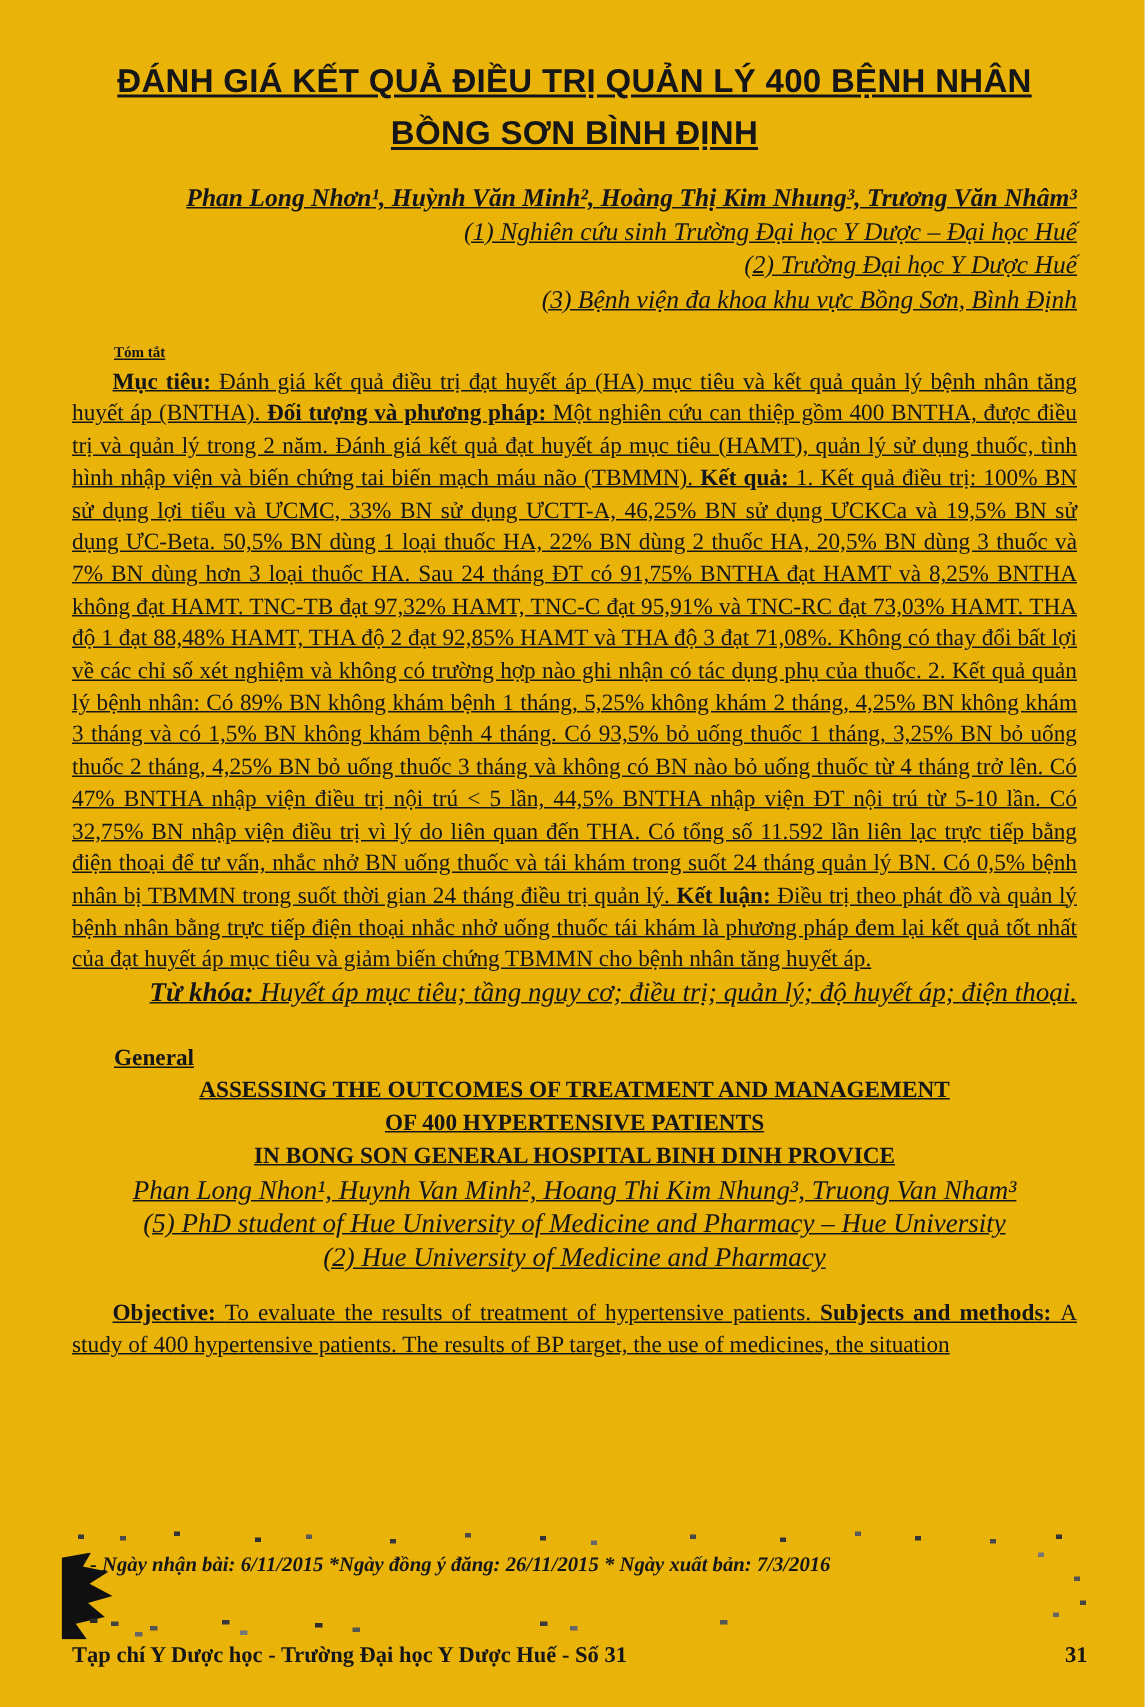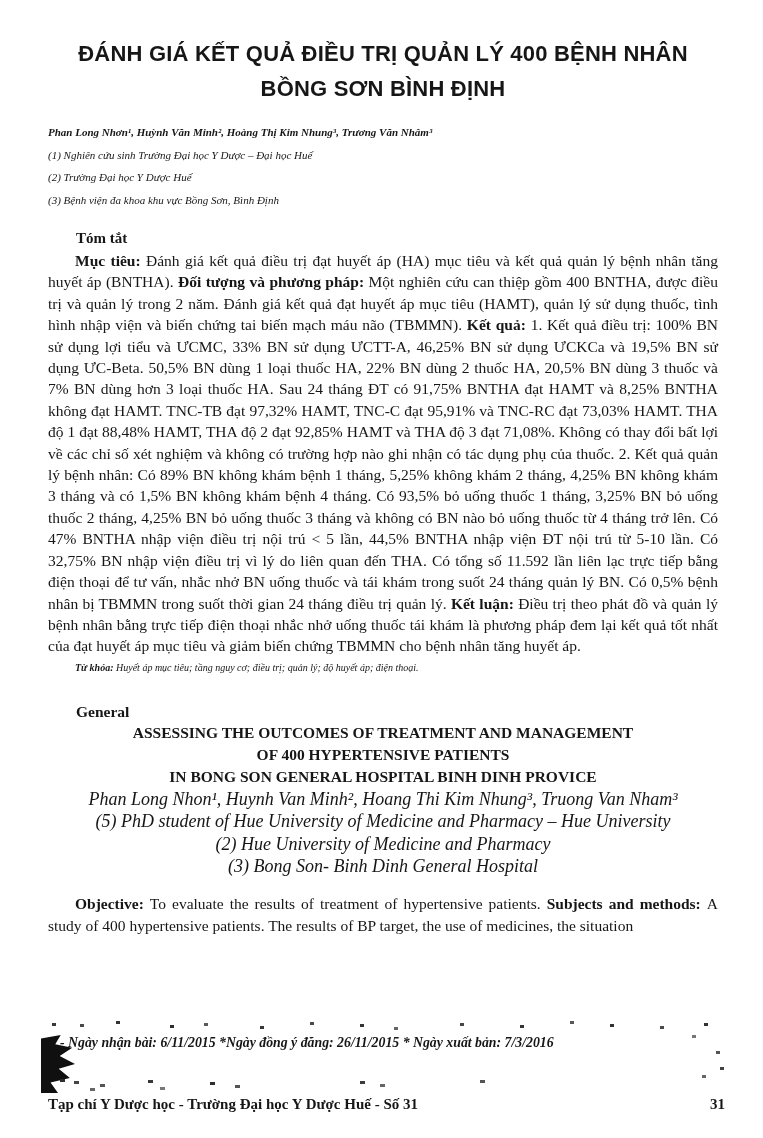--- a/index.html
+++ b/index.html
@@ -1,62 +1,64 @@
 <!DOCTYPE html>
 <html><head>
 <meta charset="utf-8">
 <style>
   html,body{margin:0;padding:0;background:#e8e8e8;}
   .page{
     position:relative;
     width:763px;height:1138px;
     margin:0 auto;
-    background:#ffffff;
+    background:#eab308;
     color:#161616;
     font-family:"Liberation Serif", serif;
     overflow:hidden;
     box-sizing:border-box;
+    text-decoration:underline;
   }
   .content{padding:36px 45px 0 48px;}
 
   .title{
     text-align:center;
     font-family:"Liberation Sans", sans-serif;
     font-weight:bold;
     font-size:22px;
     line-height:35px;
     letter-spacing:0.2px;
   }
 
   .authors-vi{
     margin-top:15px;
-    text-align:left;
-    font-size:11px;
+    text-align:right;
+    font-size:17px;
     line-height:22.5px;
   }
   .authors-vi .names{font-weight:bold;font-style:italic;}
   .authors-vi .affil{font-style:italic;}
 
   .section-heading{
     margin:19px 0 0 28px;
     font-weight:bold;
-    font-size:15px;
+    font-size:10px;
   }
 
   .para{
     margin-top:3px;
     font-size:15.5px;
     line-height:21.4px;
     text-align:justify;
     text-indent:27px;
   }
   .keywords{
-    font-size:10px;
+    font-size:18px;
     line-height:21.4px;
     text-indent:27px;
+    text-align:right;
   }
 
   .abstract-heading{
     margin:25px 0 0 28px;
     font-weight:bold;
     font-size:15.5px;
   }
 
   .en-title{
     margin-top:1px;
@@ -148,21 +150,20 @@
     <div class="en-title">
       <div>ASSESSING THE OUTCOMES OF TREATMENT AND MANAGEMENT</div>
       <div>OF 400 HYPERTENSIVE PATIENTS</div>
       <div>IN BONG SON GENERAL HOSPITAL BINH DINH PROVICE</div>
     </div>
 
     <div class="authors-en">
       <div>Phan Long Nhon¹, Huynh Van Minh², Hoang Thi Kim Nhung³, Truong Van Nham³</div>
       <div>(5) PhD student of Hue University of Medicine and Pharmacy – Hue University</div>
       <div>(2) Hue University of Medicine and Pharmacy</div>
-      <div>(3) Bong Son- Binh Dinh General Hospital</div>
     </div>
 
     <div class="para para-en"><span class="seg-b">Objective: </span><span>To evaluate the results of treatment of hypertensive patients. </span><span class="seg-b">Subjects and methods: </span><span>A study of 400 hypertensive patients. The results of BP target, the use of medicines, the situation</span></div>
 
   </div>
 
   <div class="speckles-top"></div>
   <div class="blob-left"></div>
   <div class="speckles-bottom"></div>
 

